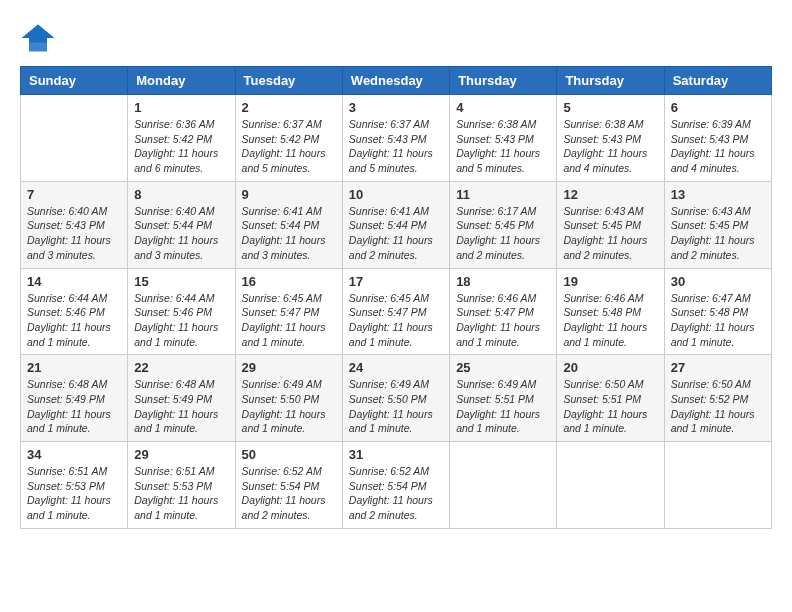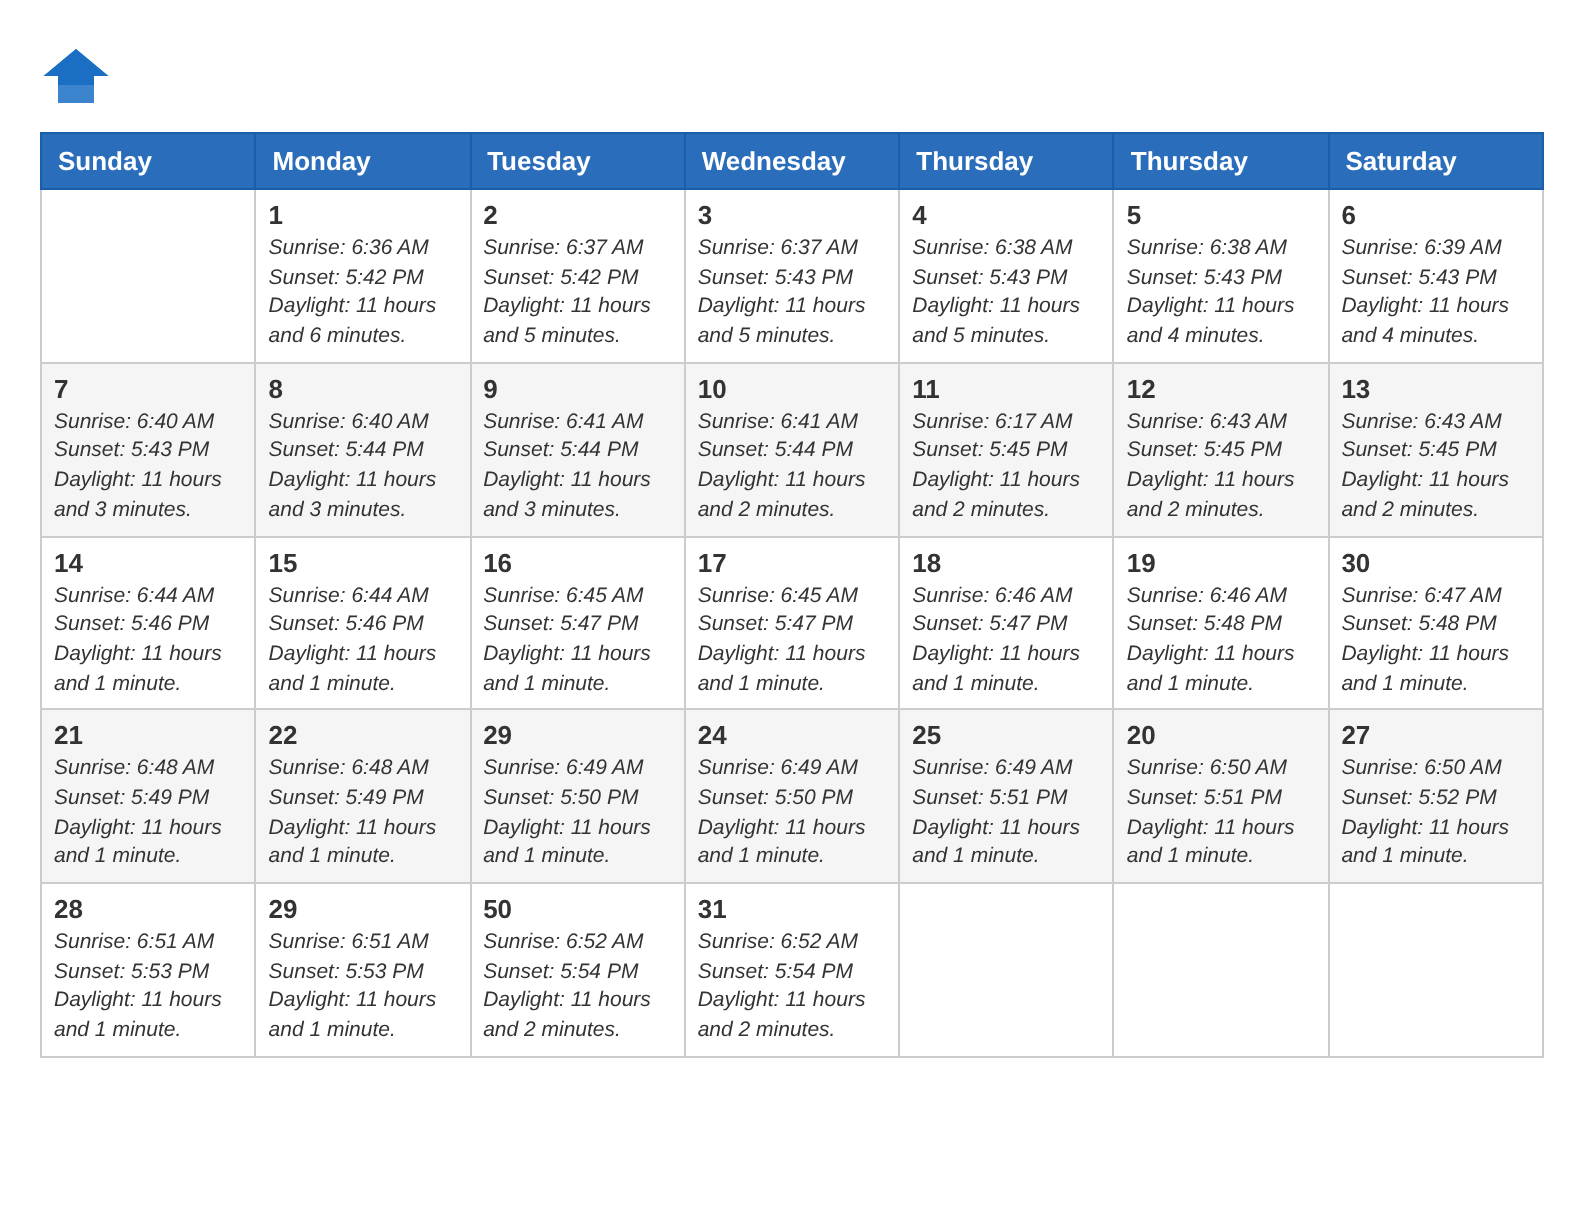--- a/index.html
+++ b/index.html
@@ -317,21 +317,21 @@
         <td>
           <span class="day-number">27</span>
           <div class="day-info" style="white-space: pre-line;">Sunrise: 6:50 AM
 Sunset: 5:52 PM
 Daylight: 11 hours
 and 1 minute.</div>
         </td>
       </tr>
       <tr>
         <td>
-          <span class="day-number">28</span>
+          <span class="day-number">34</span>
           <div class="day-info" style="white-space: pre-line;">Sunrise: 6:51 AM
 Sunset: 5:53 PM
 Daylight: 11 hours
 and 1 minute.</div>
         </td>
         <td>
           <span class="day-number">29</span>
           <div class="day-info" style="white-space: pre-line;">Sunrise: 6:51 AM
 Sunset: 5:53 PM
 Daylight: 11 hours

